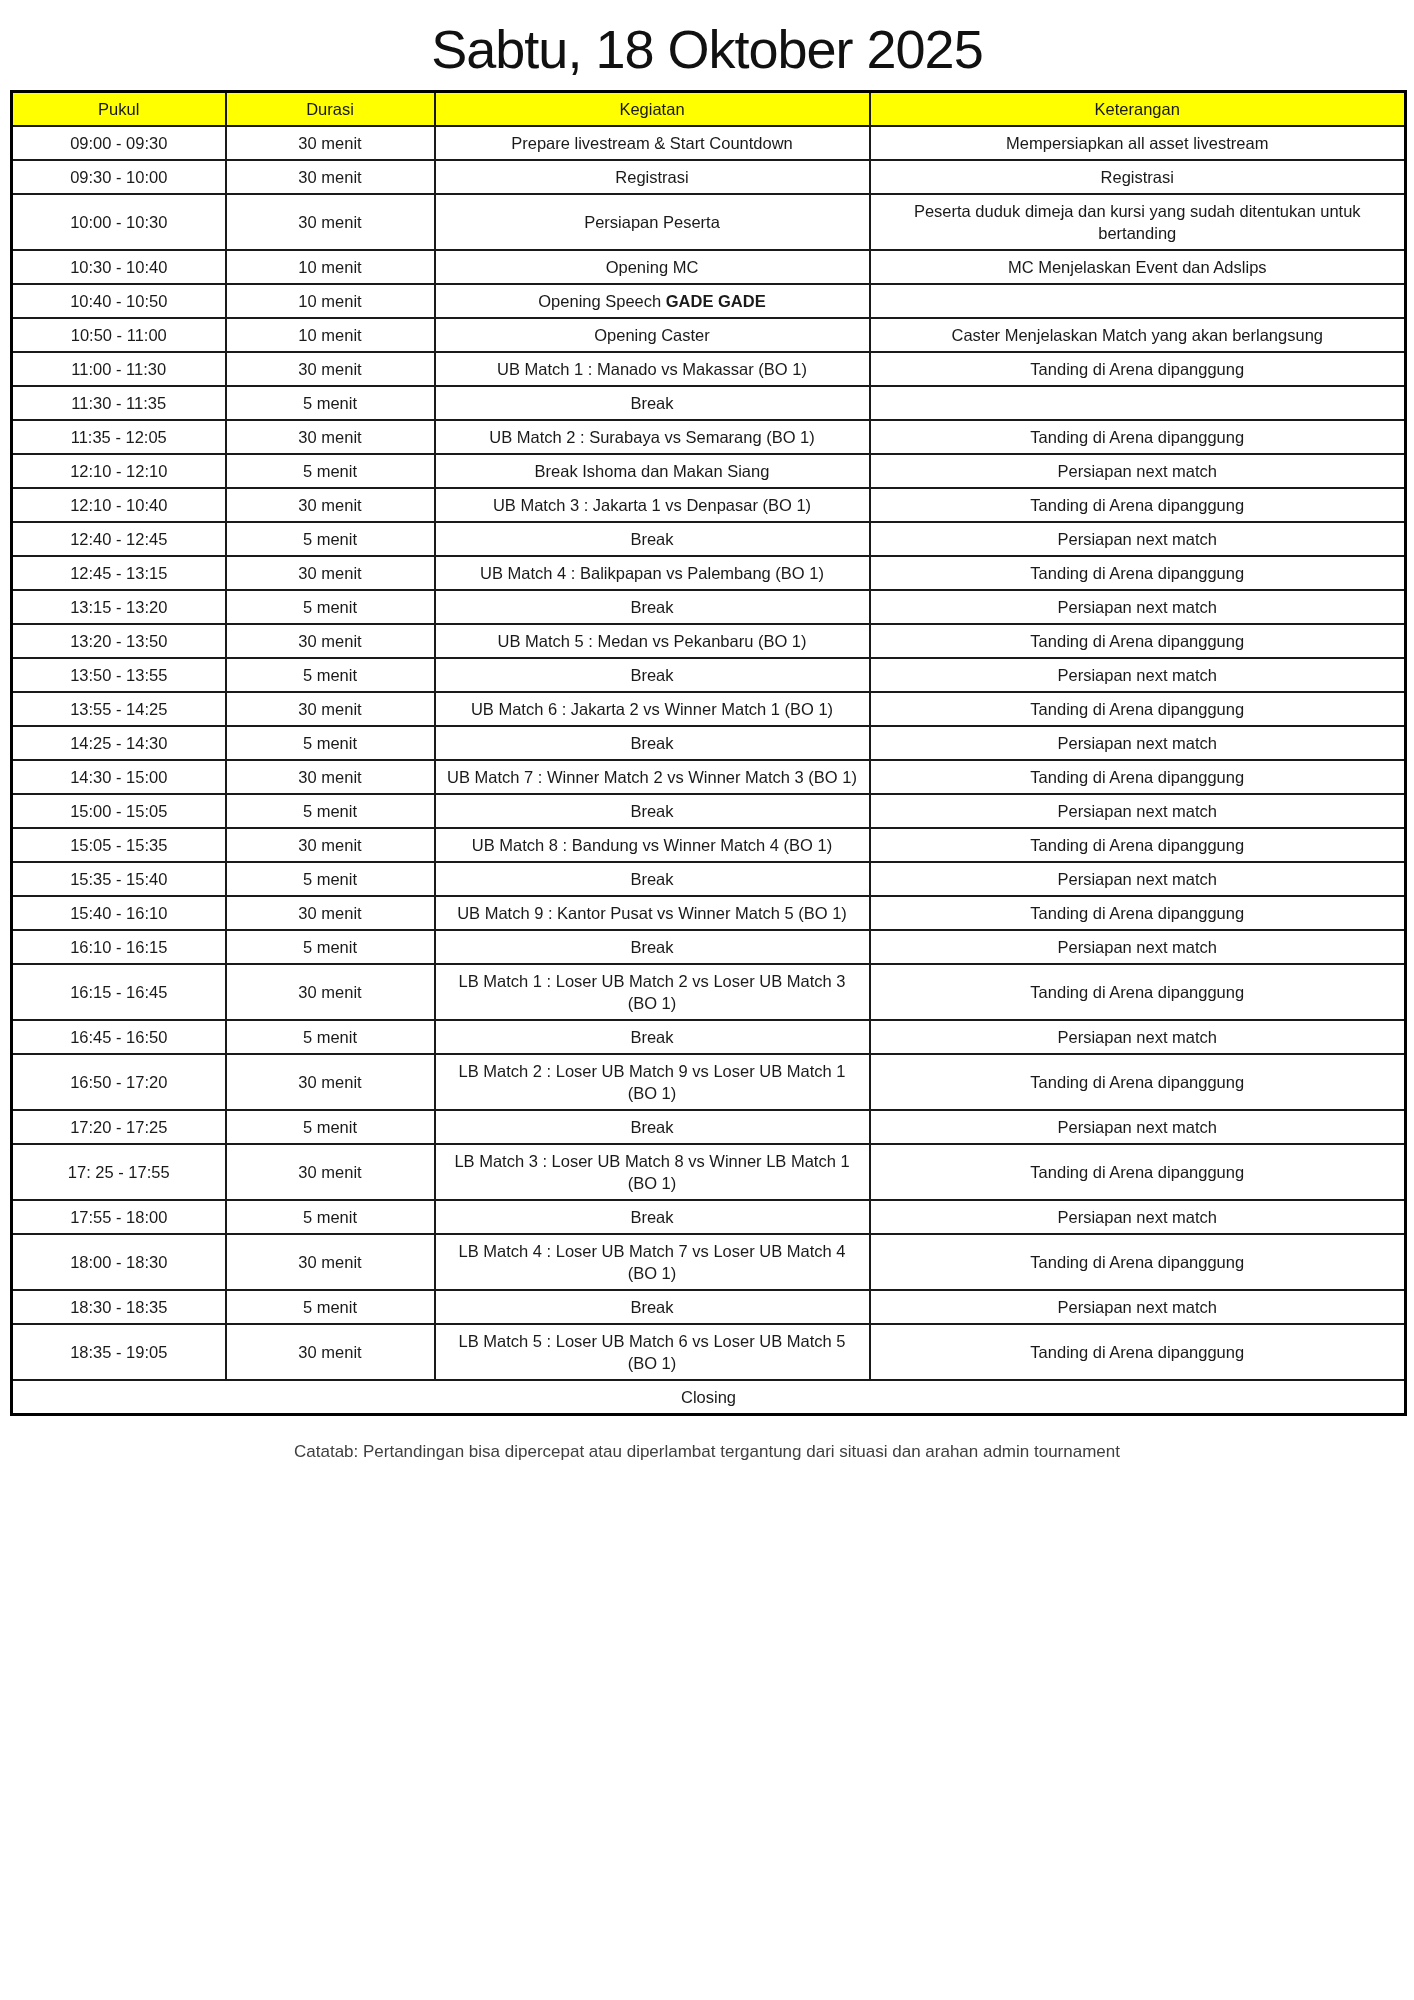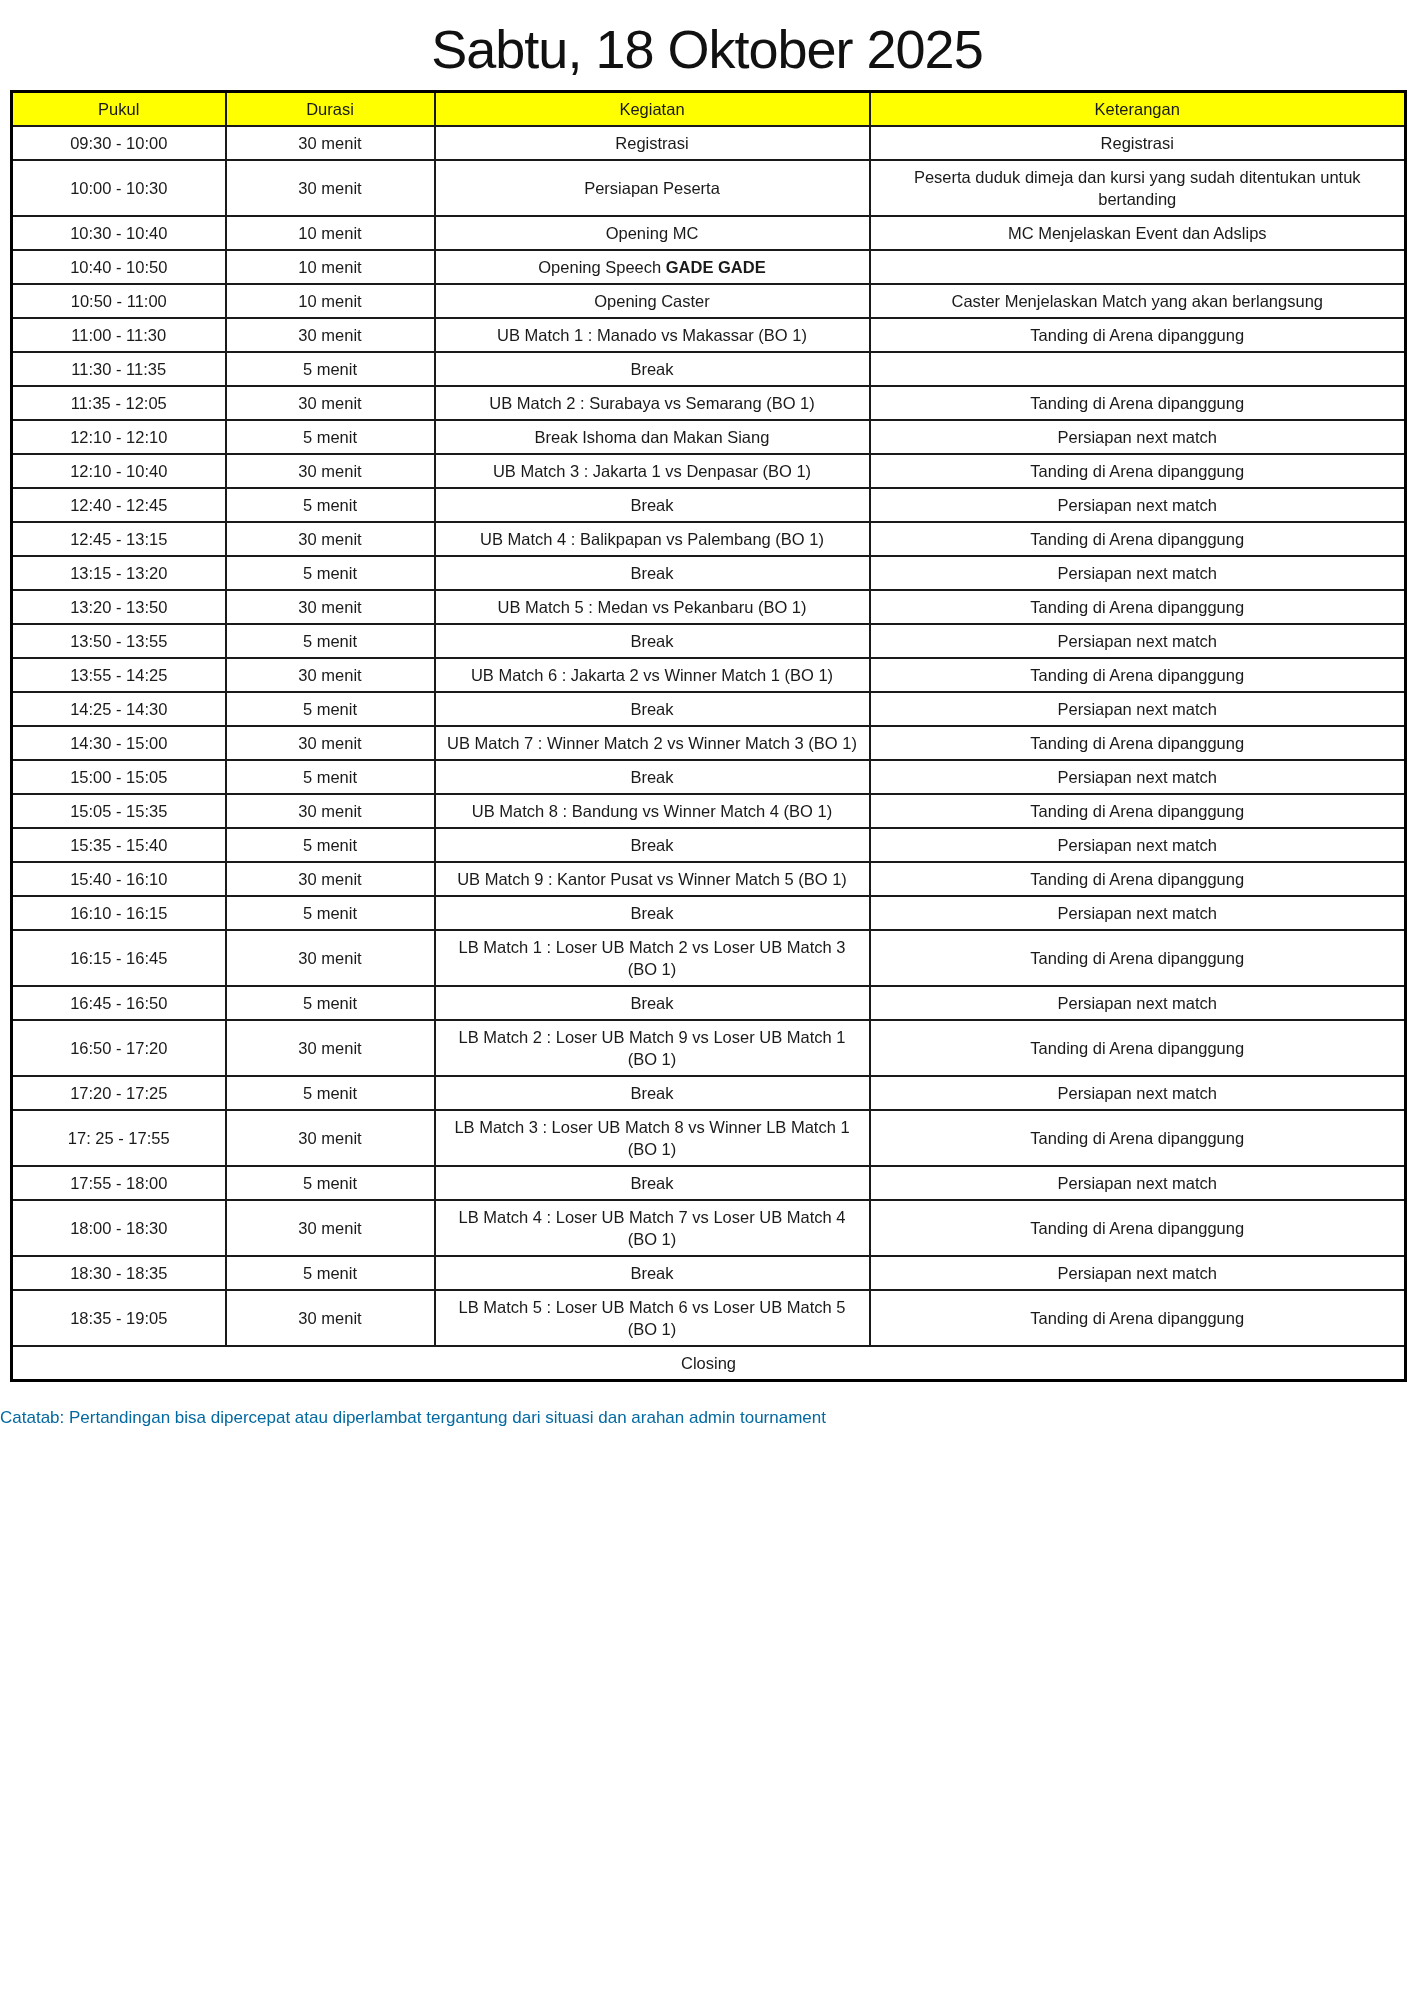--- a/index.html
+++ b/index.html
@@ -46,23 +46,23 @@
     background:var(--header-bg);
     font-weight:500;
     height:34px;
     padding:4px 8px;
   }
   tbody td{color:var(--text);}
   td.cell-kegiatan strong{font-weight:700;}
   td.closing-cell{height:32px;}
   .footer-note{
     margin-top:26px;
-    text-align:left;
+    text-align:center;
     font-size:17px;
-    color:#0369a1;
+    color:#404040;
   }
 </style>
 </head>
 <body>
 
 <h1 class="page-title">Sabtu, 18 Oktober 2025</h1>
 
 <table class="schedule">
   <colgroup>
     <col style="width:214px">
@@ -73,20 +73,26 @@
   <thead>
     <tr>
       <th>Pukul</th>
       <th>Durasi</th>
       <th>Kegiatan</th>
       <th>Keterangan</th>
     </tr>
   </thead>
   <tbody>
 
+  <tr>
+        <td class="cell-pukul">09:00 - 09:30</td>
+        <td class="cell-durasi">30 menit</td>
+        <td class="cell-kegiatan">Prepare livestream &amp; Start Countdown</td>
+        <td class="cell-keterangan">Mempersiapkan all asset livestream</td>
+      </tr>
       <tr>
         <td class="cell-pukul">09:30 - 10:00</td>
         <td class="cell-durasi">30 menit</td>
         <td class="cell-kegiatan">Registrasi</td>
         <td class="cell-keterangan">Registrasi</td>
       </tr>
       <tr>
         <td class="cell-pukul">10:00 - 10:30</td>
         <td class="cell-durasi">30 menit</td>
         <td class="cell-kegiatan">Persiapan Peserta</td>

